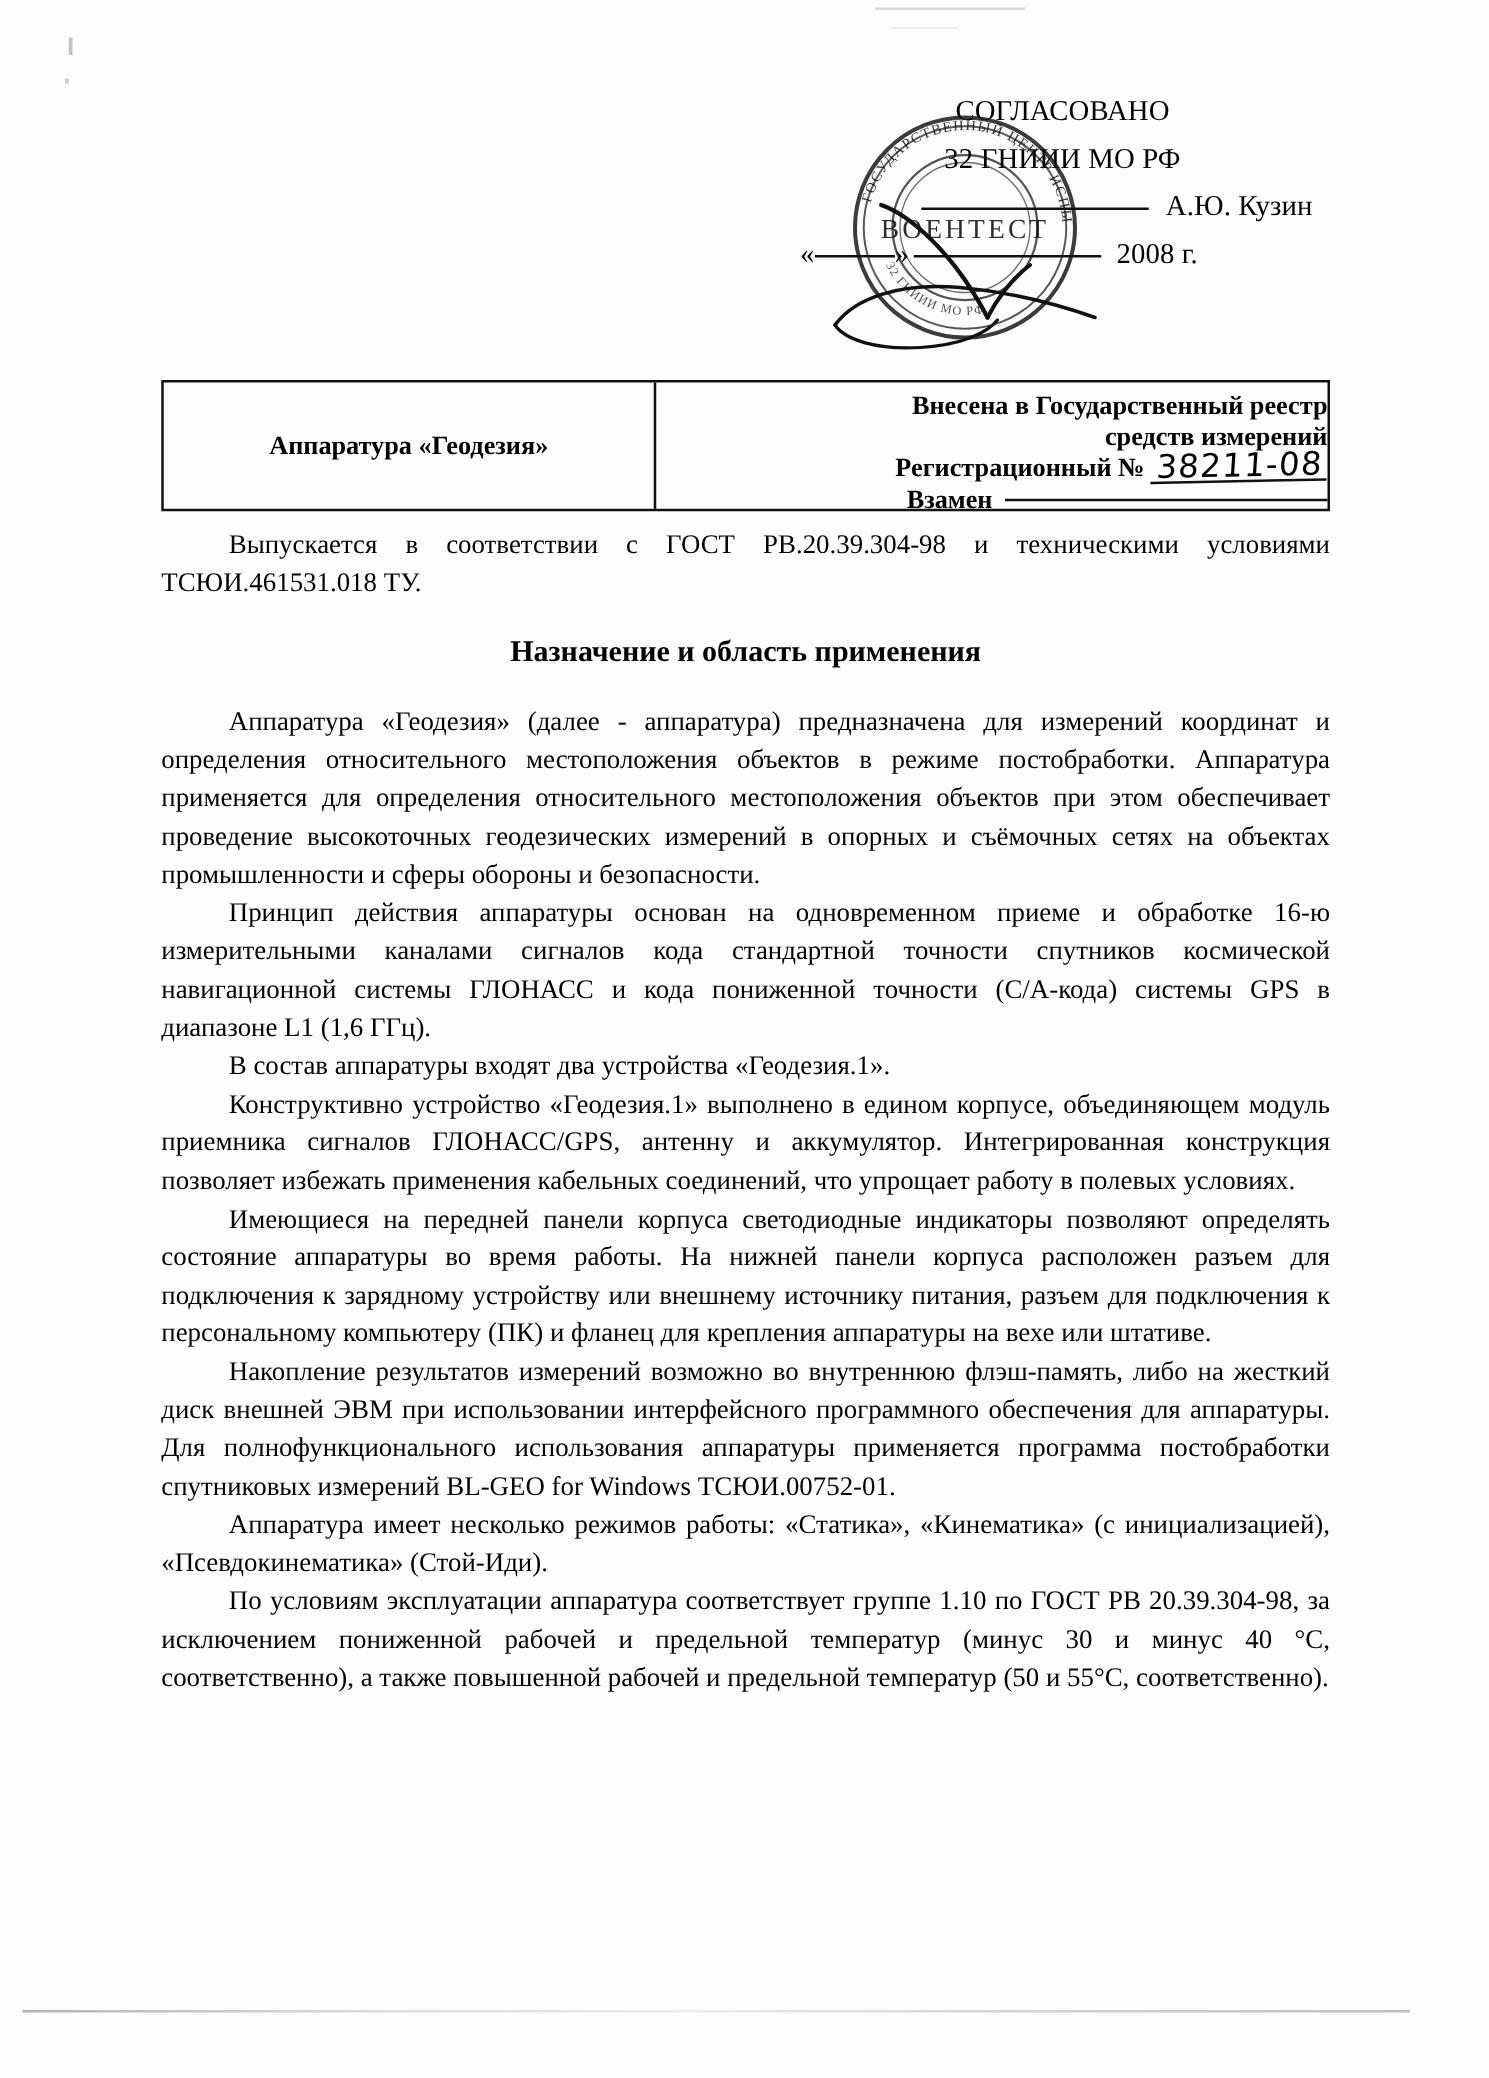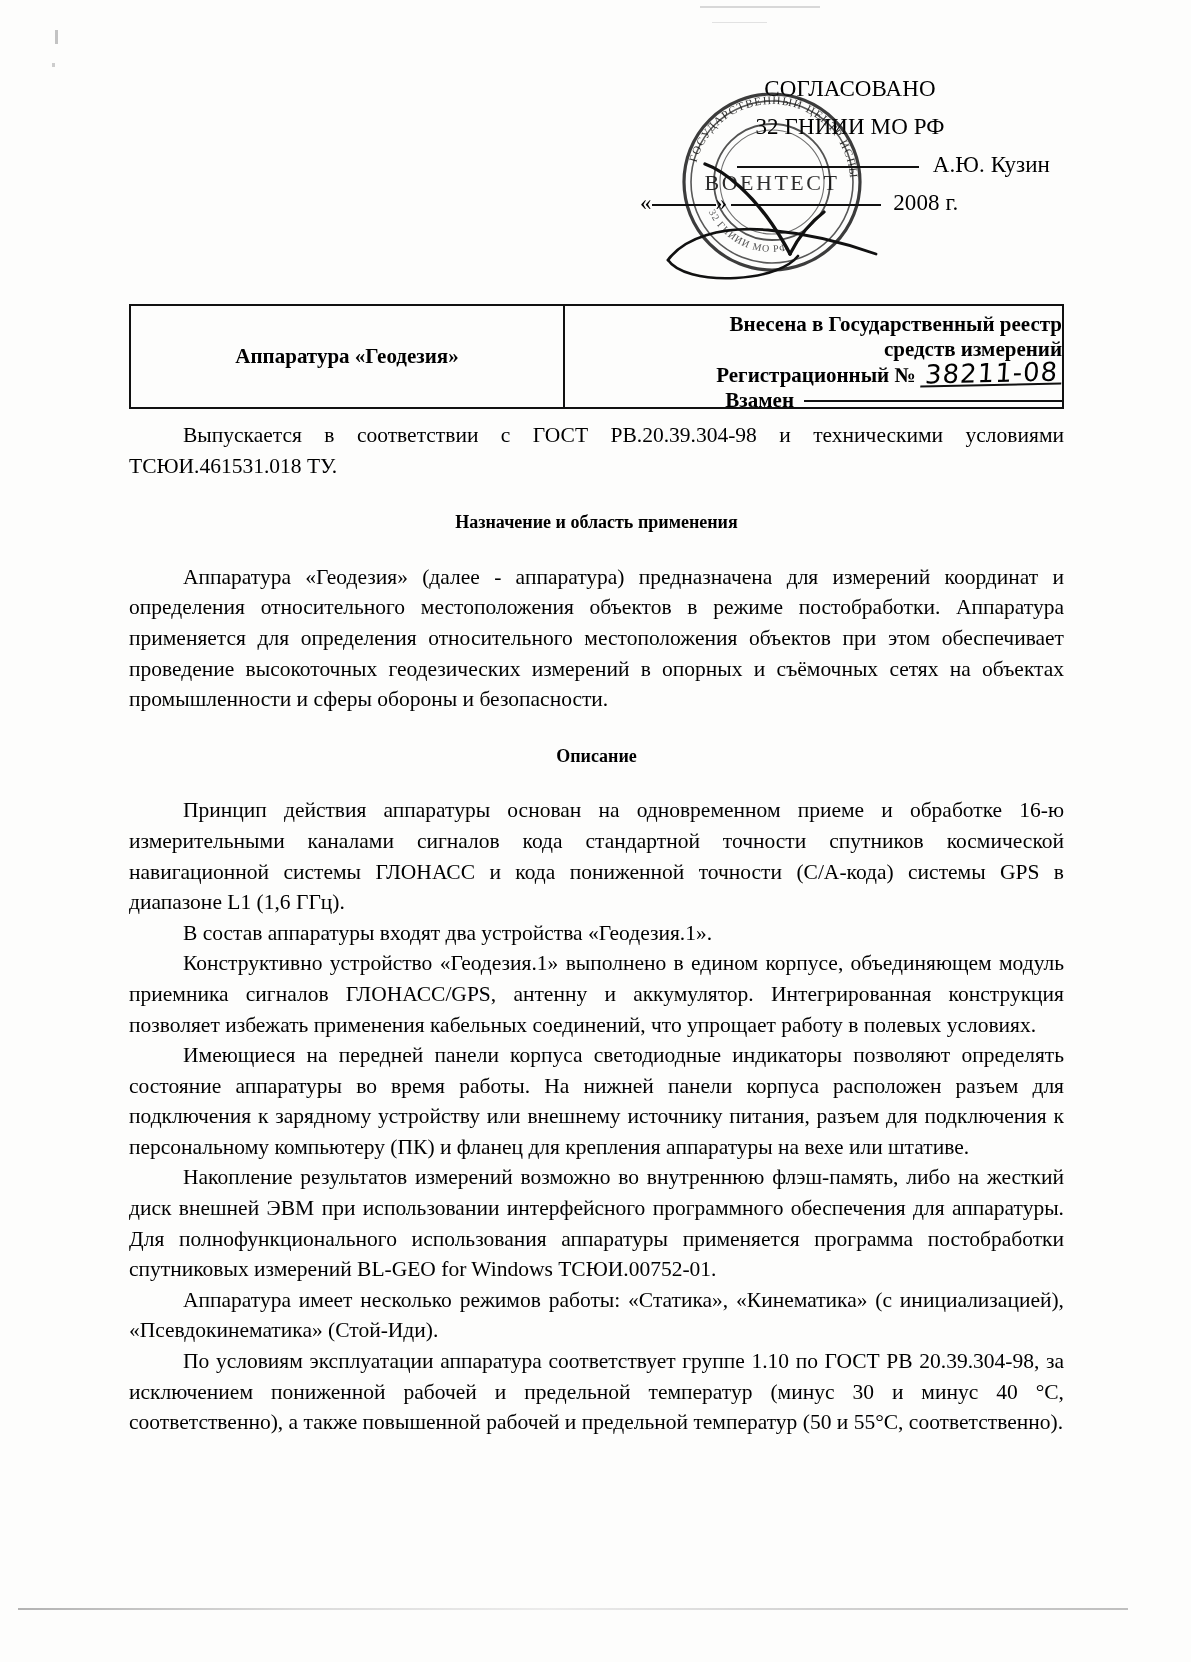--- a/index.html
+++ b/index.html
@@ -129,21 +129,21 @@
     position: absolute;
     top: 304px;
     left: 129px;
     width: 935px;
     height: 105px;
     border: 2px solid #111;
     box-sizing: border-box;
     display: flex;
   }
   .reg-cell-left {
-    width: 434px;
+    width: 394px;
     border-right: 2px solid #111;
     box-sizing: border-box;
     display: flex;
     align-items: center;
     justify-content: center;
   }
   .reg-cell-left .txt {
     font-weight: bold;
     font-size: 21px;
   }
@@ -189,21 +189,21 @@
   }
   p.para {
     margin: 0;
     text-align: justify;
     text-indent: 54px;
     hyphens: none;
   }
   h2.section {
     margin: 26px 0 24px 0;
     text-align: center;
-    font-size: 18px;
+    font-size: 24px;
     font-weight: bold;
   }
 </style>
 </head>
 <body>
 
 <div class="page">
 
   <div class="scan-edge-top"></div>
   <div class="scan-edge-top2"></div>
@@ -270,21 +270,20 @@
   </div>
 
   <div class="body-text">
 
     <p class="para">Выпускается в соответствии с ГОСТ РВ.20.39.304-98 и техническими условиями ТСЮИ.461531.018 ТУ.</p>
 
     <h2 class="section">Назначение и область применения</h2>
 
     <p class="para">Аппаратура «Геодезия» (далее - аппаратура) предназначена для измерений координат и определения относительного местоположения объектов в режиме постобработки. Аппаратура применяется для определения относительного местоположения объектов при этом обеспечивает проведение высокоточных геодезических измерений в опорных и съёмочных сетях на объектах промышленности и сферы обороны и безопасности.</p>
 
-    <h2 class="section">Описание</h2>
 
     <p class="para">Принцип действия аппаратуры основан на одновременном приеме и обработке 16-ю измерительными каналами сигналов кода стандартной точности спутников космической навигационной системы ГЛОНАСС и кода пониженной точности (С/А-кода) системы GPS в диапазоне L1 (1,6 ГГц).</p>
     <p class="para">В состав аппаратуры входят два устройства «Геодезия.1».</p>
     <p class="para">Конструктивно устройство «Геодезия.1» выполнено в едином корпусе, объединяющем модуль приемника сигналов ГЛОНАСС/GPS, антенну и аккумулятор. Интегрированная конструкция позволяет избежать применения кабельных соединений, что упрощает работу в полевых условиях.</p>
     <p class="para">Имеющиеся на передней панели корпуса светодиодные индикаторы позволяют определять состояние аппаратуры во время работы. На нижней панели корпуса расположен разъем для подключения к зарядному устройству или внешнему источнику питания, разъем для подключения к персональному компьютеру (ПК) и фланец для крепления аппаратуры на вехе или штативе.</p>
     <p class="para">Накопление результатов измерений возможно во внутреннюю флэш-память, либо на жесткий диск внешней ЭВМ при использовании интерфейсного программного обеспечения для аппаратуры. Для полнофункционального использования аппаратуры применяется программа постобработки спутниковых измерений BL-GEO for Windows ТСЮИ.00752-01.</p>
     <p class="para">Аппаратура имеет несколько режимов работы: «Статика», «Кинематика» (с инициализацией), «Псевдокинематика» (Стой-Иди).</p>
     <p class="para">По условиям эксплуатации аппаратура соответствует группе 1.10 по ГОСТ РВ 20.39.304-98, за исключением пониженной рабочей и предельной температур (минус 30 и минус 40 °С, соответственно), а также повышенной рабочей и предельной температур (50 и 55°С, соответственно).</p>
 
   </div>

